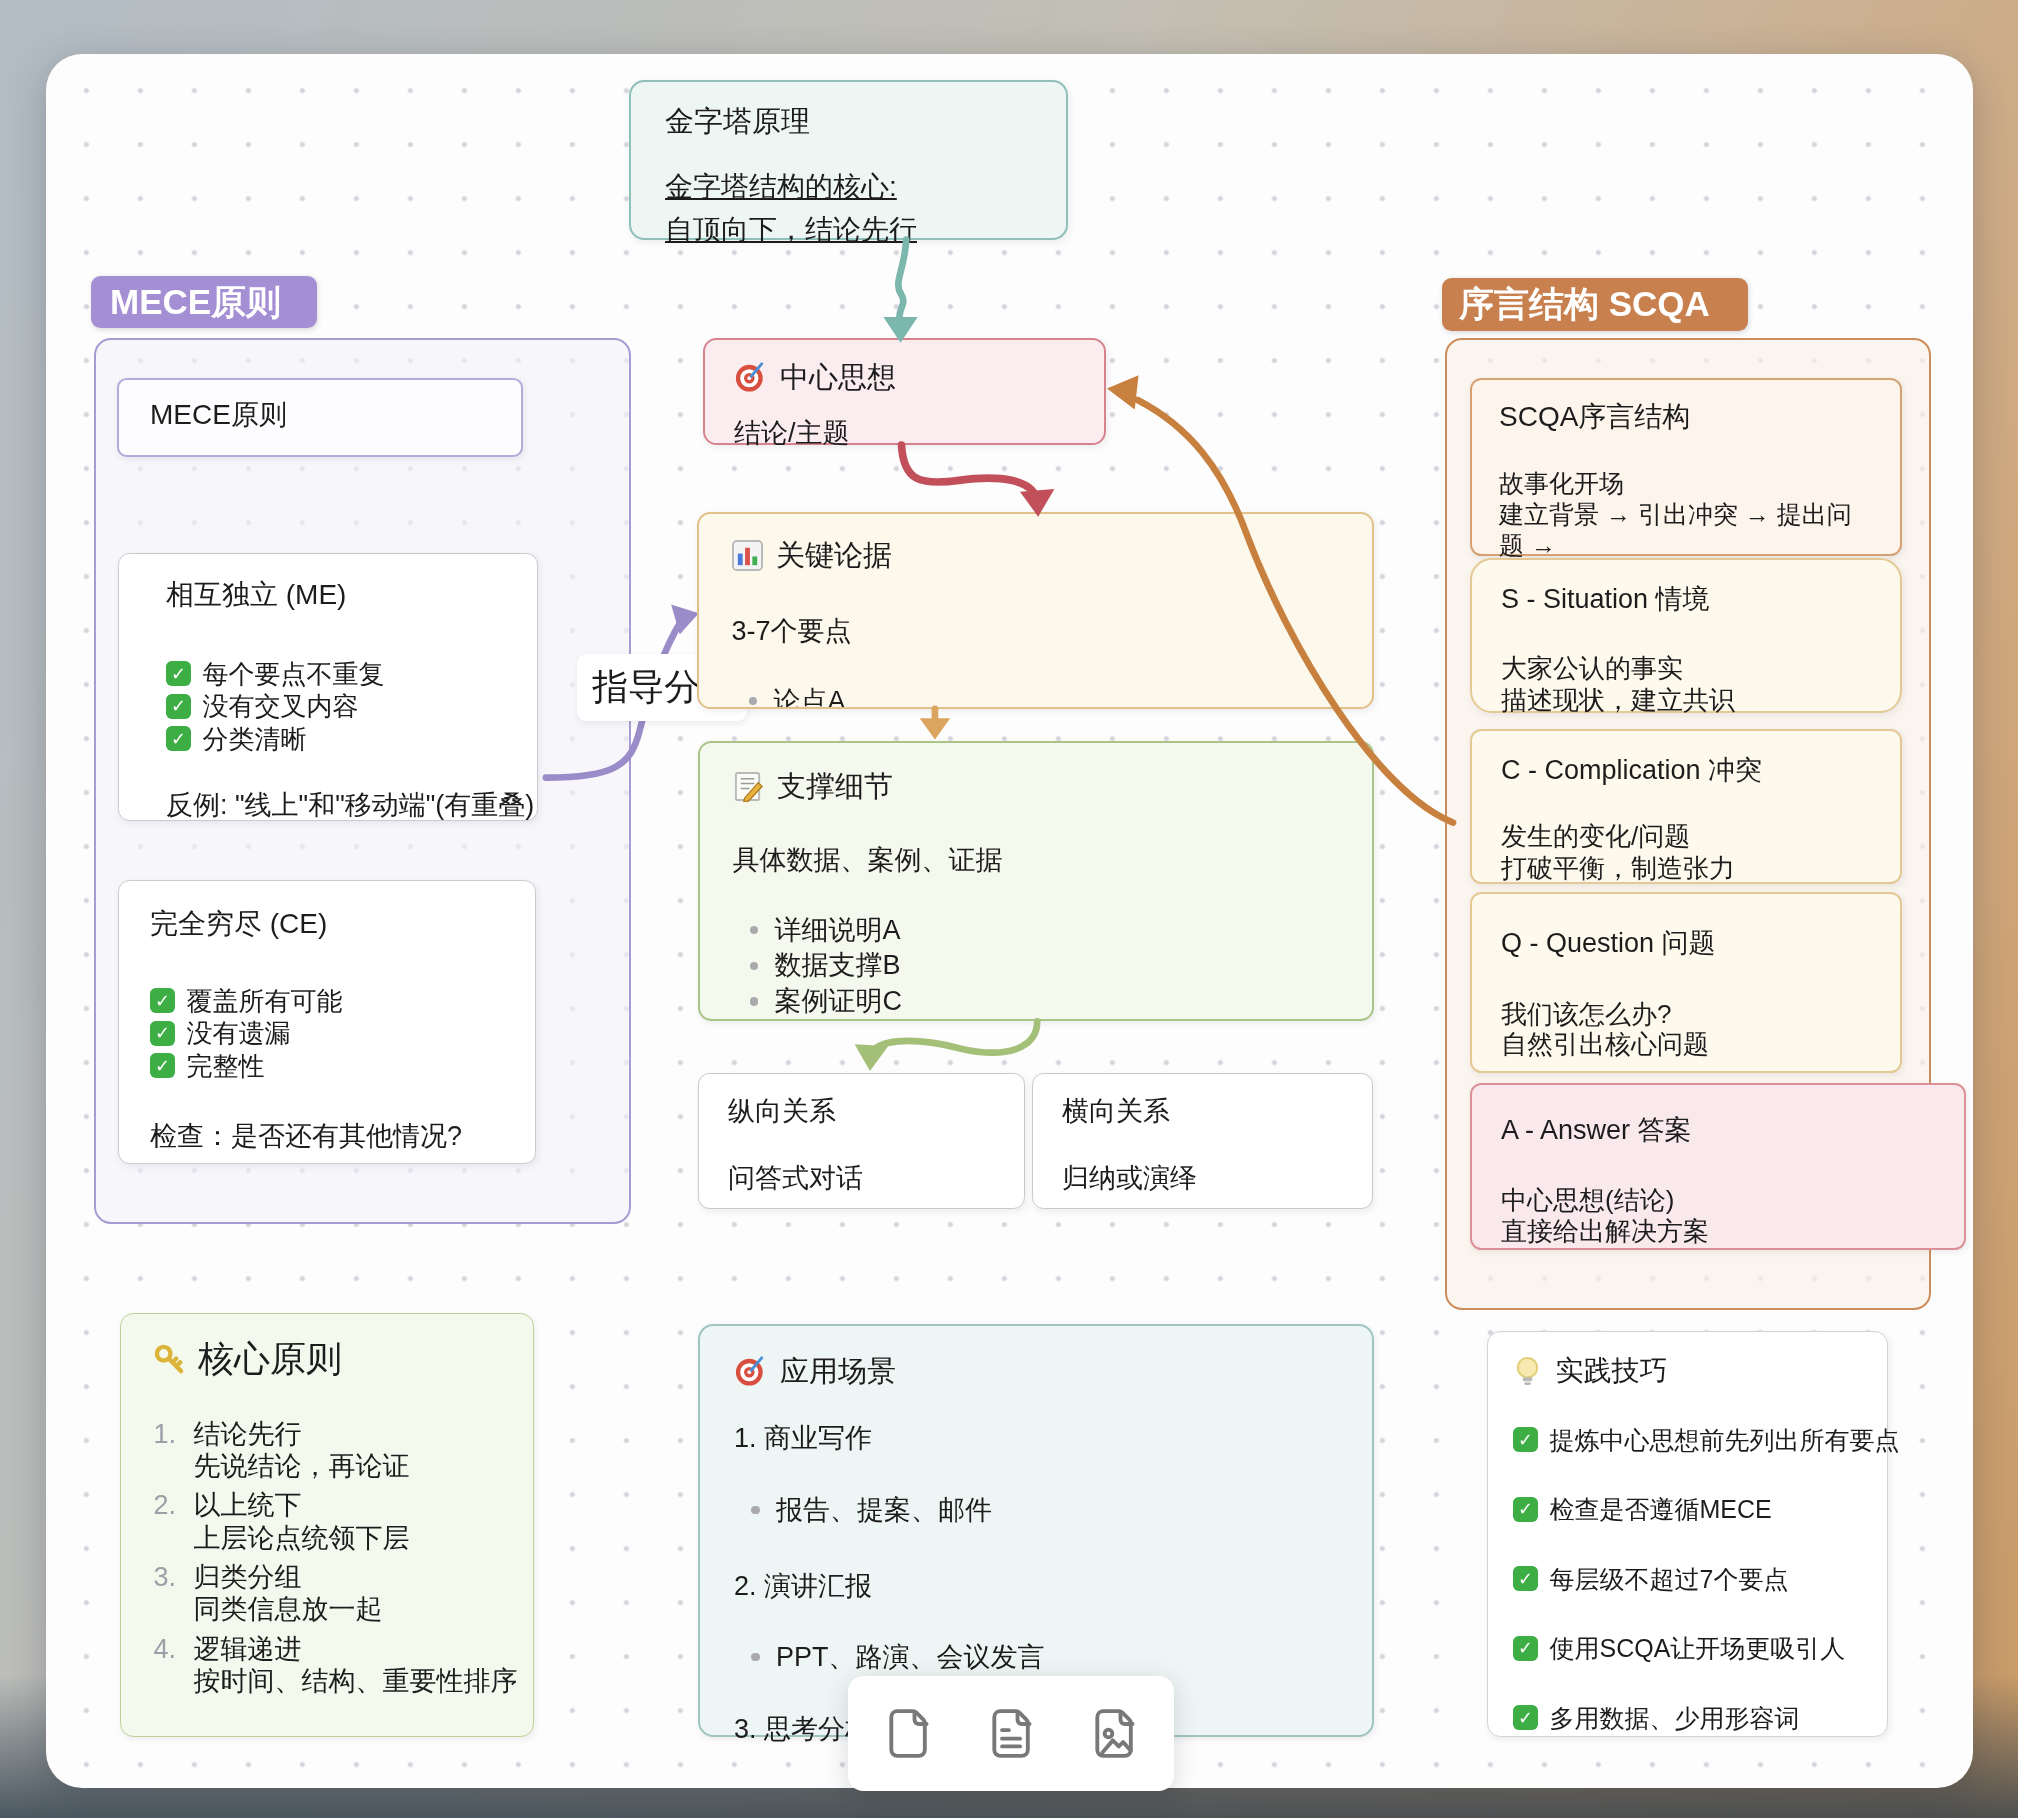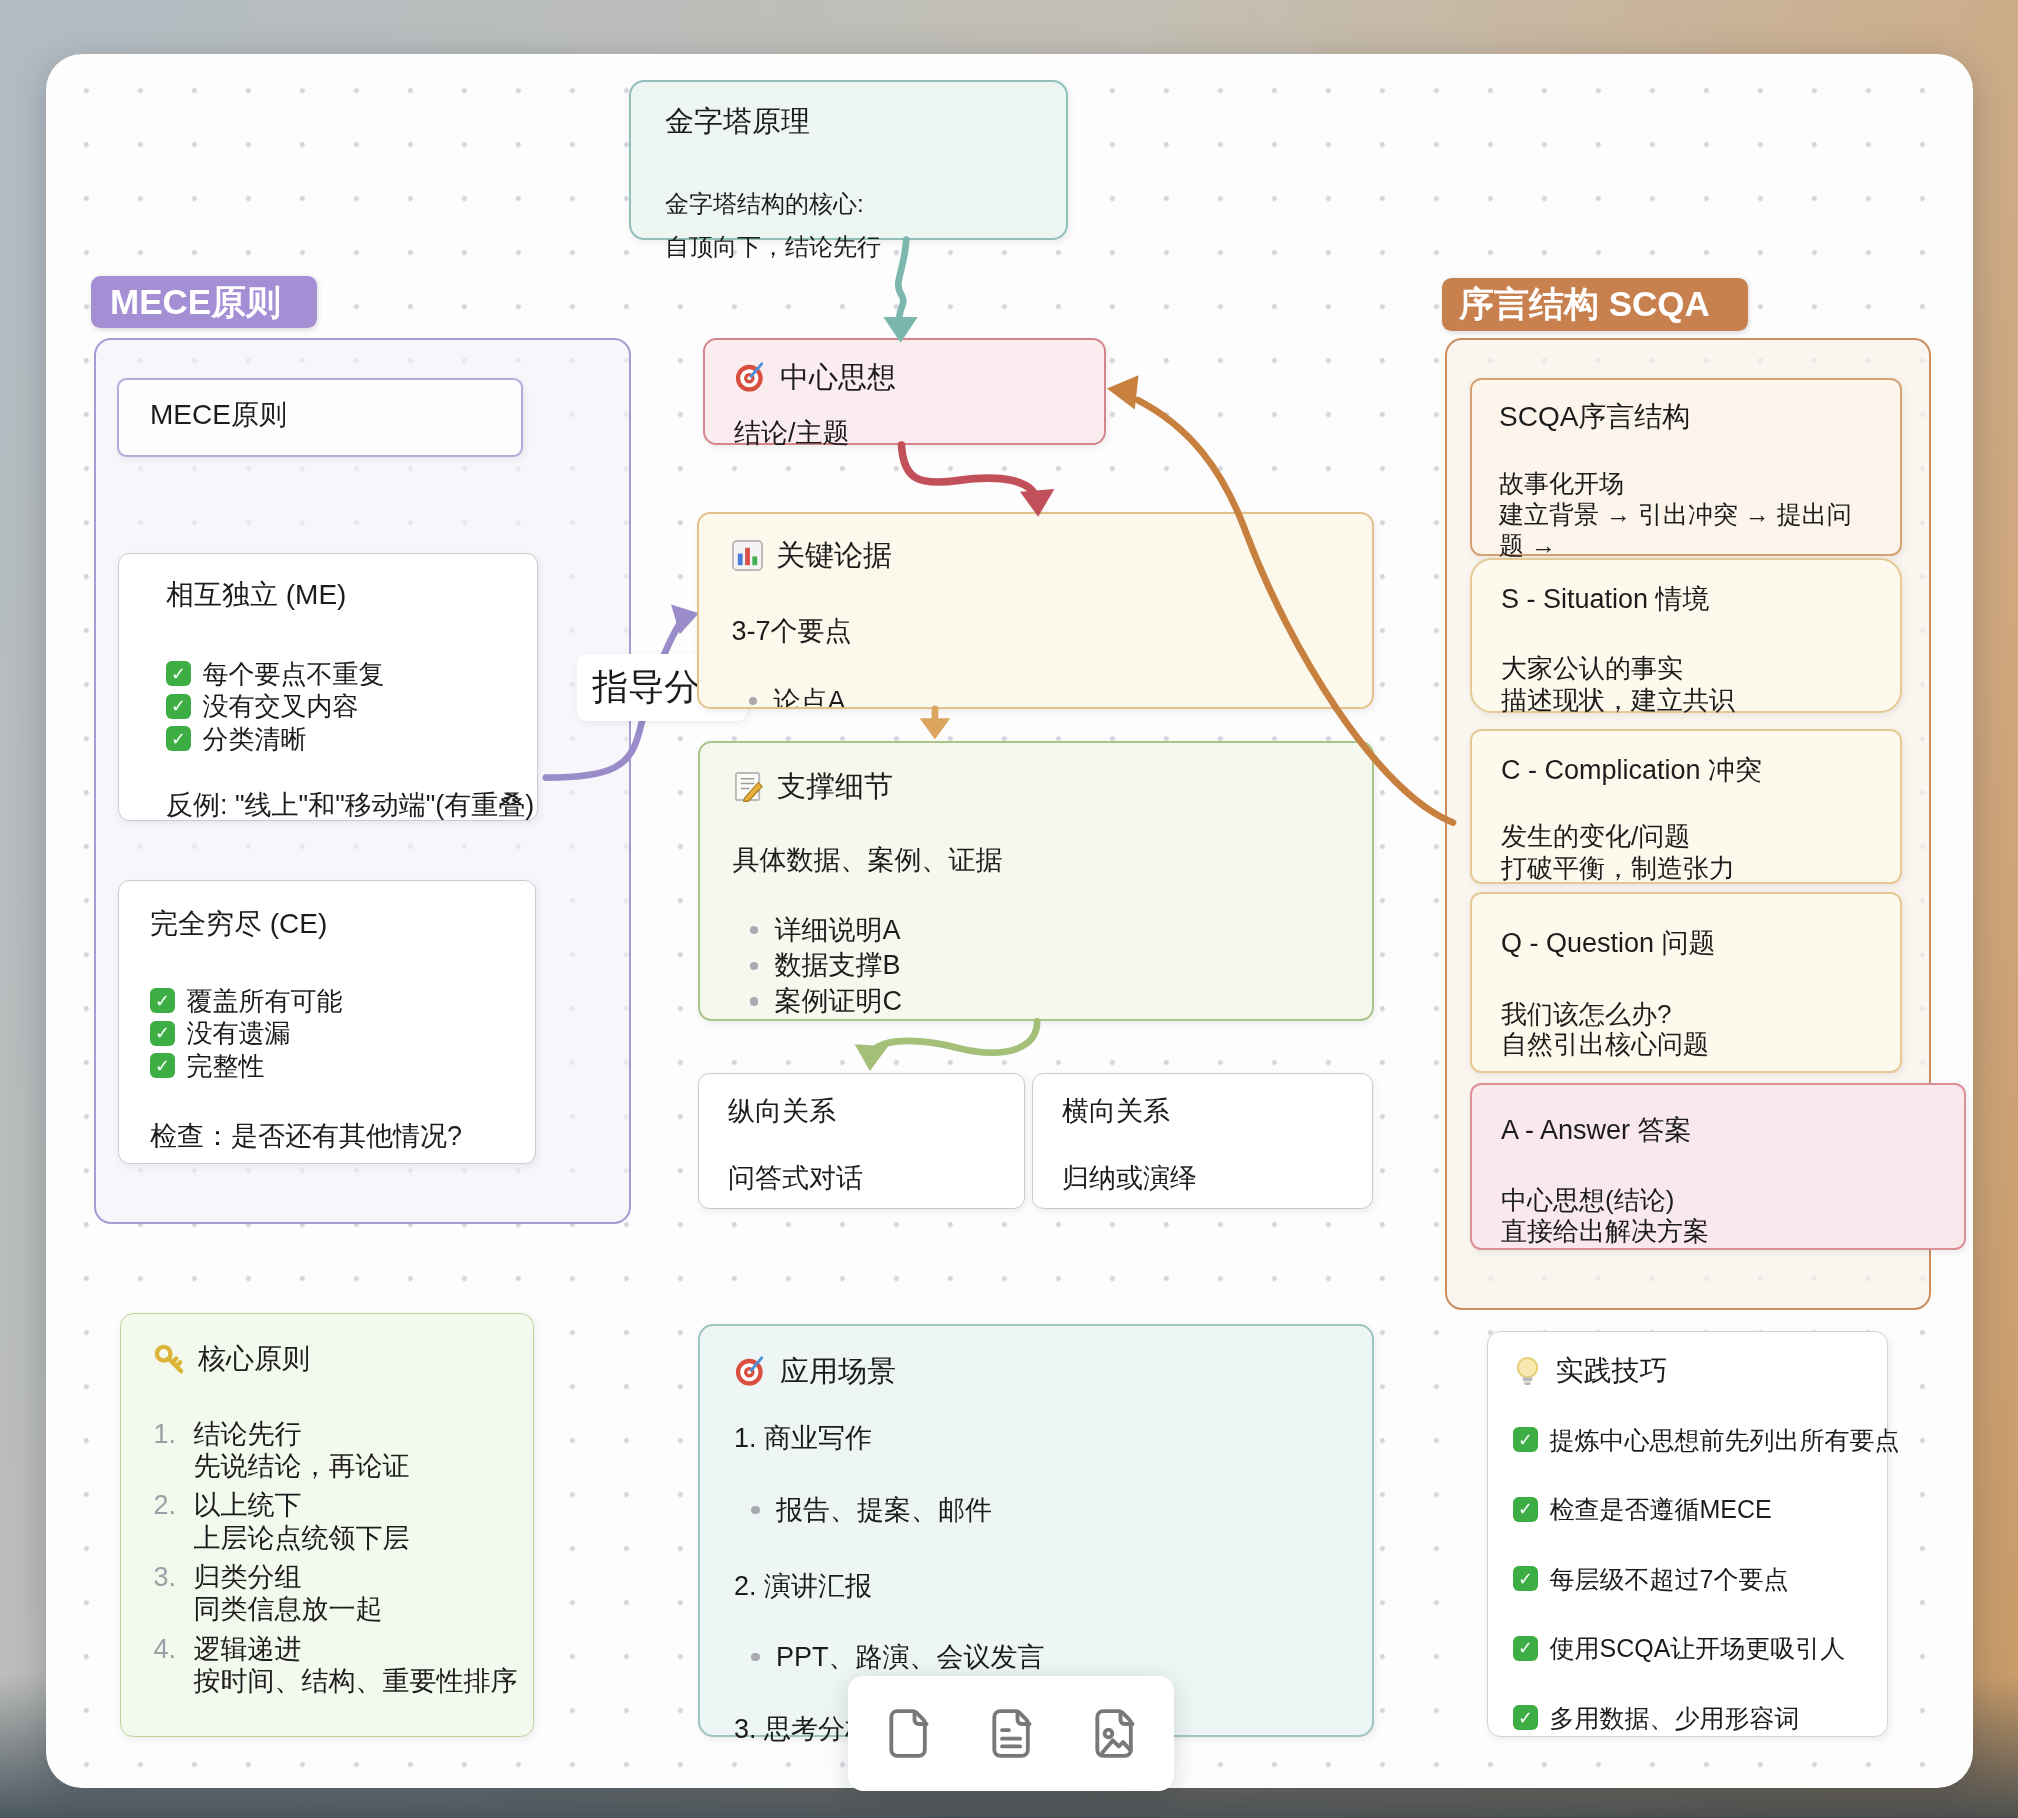--- a/index.html
+++ b/index.html
@@ -52,21 +52,21 @@
       <path d="M523,757 C595,757 612,744 621,708 C630,672 645,625 664,594" stroke="#9a8bc9" stroke-width="7" fill="none" stroke-linecap="round"></path>
       <polygon points="683,585 654,576 663,607" fill="#9a8bc9"></polygon>
     </svg>
 
     <div class="node" style="left:531px;top:600px;width:170px;height:67px;background:#fff;border-radius:9.6px;z-index:3;display:flex;align-items:center;padding-left:15.3px;">
       <span style="font-size:36px;white-space:nowrap;">指导分</span>
     </div>
 
     <div class="node lvl" style="left:583px;top:26px;width:439px;height:160px;border:2.4px solid #8fc1ba;background:#eef6f4;border-radius:15.3px;padding:23px 34px;">
       <div class="ttl">金字塔原理</div>
-      <div class="body-line" style="margin-top:44px;font-size:24px;line-height:43px;">
+      <div class="body-line" style="margin-top:27px;font-size:28px;line-height:43px;text-decoration:underline;">
         <div>金字塔结构的核心:</div>
         <div>自顶向下，结论先行</div>
       </div>
     </div>
 
     <div class="badge" style="left:45px;top:222px;width:207px;height:52px;background:#a48fd4;padding-left:19px;">
       <span>MECE原则</span>
     </div>
 
     <div class="node lvl" style="left:71px;top:324px;width:406px;height:79px;border:2.4px solid #b6aada;background:rgba(253,252,255,.92);border-radius:9.6px;padding:19px 31px;">
@@ -208,21 +208,21 @@
 
     <div class="node lvl" style="left:1424px;top:1029px;width:496px;height:167px;border:2.4px solid #db8f97;background:#f9e9ec;border-radius:11.5px;padding:29px 29px;">
       <div class="ttl" style="font-size:27px;">A - Answer 答案</div>
       <div style="margin-top:38px;font-size:26px;line-height:31px;">
         <div>中心思想(结论)</div>
         <div>直接给出解决方案</div>
       </div>
     </div>
 
     <div class="node lvl" style="left:74px;top:1259px;width:414px;height:424px;border:1.9px solid #bdd095;background:#f4f9ee;border-radius:13.4px;padding:29px 32.5px;">
-      <div class="ttl" style="font-size:28px;">
+      <div class="ttl" style="font-size:36px;">
         <svg class="icon-svg" width="31" height="31" viewBox="0 0 32 32">
           <circle cx="10" cy="10" r="7" fill="none" stroke="#dcb43a" stroke-width="4.5"></circle>
           <path d="M15 15 L28 28 M23 23 L27 19 M19 19 L23 15" stroke="#dcb43a" stroke-width="4.5" stroke-linecap="round"></path>
         </svg>
         <span>核心原则</span>
       </div>
       <div style="margin-top:42px;">
         <div>
           <div class="phead"><span class="pnum">1.</span><span>结论先行</span></div>
           <div class="psub">先说结论，再论证</div>

